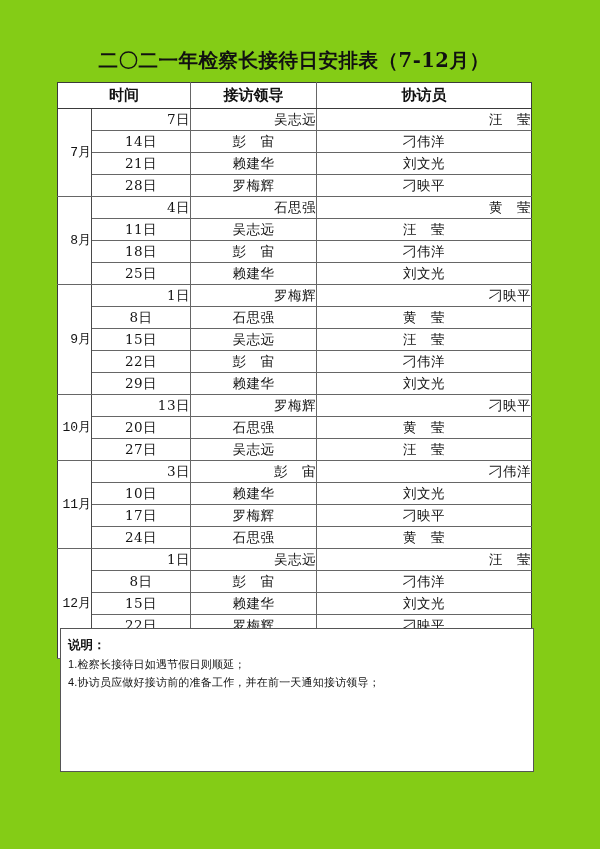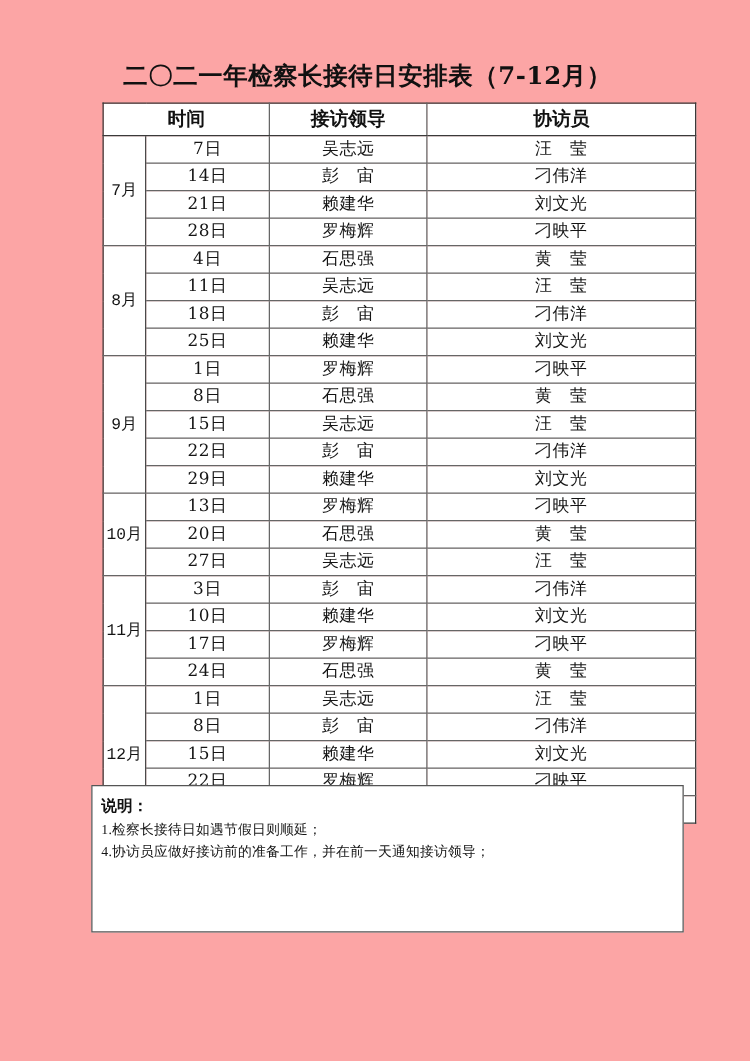--- a/index.html
+++ b/index.html
@@ -11,21 +11,21 @@
     width: 600px;
     height: 849px;
     position: relative;
     font-family: "DejaVu Sans", "Liberation Sans", sans-serif;
     color: #1a1a1a;
     overflow: hidden;
   }
   .page {
     position: absolute;
     inset: 0;
-    background: #fca5a5;
+    background: #84cc16;
   }
   .doc-title {
     position: absolute;
     left: 57px;
     top: 47px;
     width: 474px;
     text-align: center;
     font-family: "DejaVu Serif", "Liberation Serif", serif;
     font-weight: bold;
     font-size: 19.5px;
@@ -34,21 +34,20 @@
     white-space: nowrap;
   }
   .schedule-table {
     position: absolute;
     left: 57px;
     top: 82px;
     width: 474px;
     border-collapse: collapse;
     table-layout: fixed;
     font-family: "DejaVu Serif", "Liberation Serif", serif;
-    margin-left: 25px;
   }
   .schedule-table col.c-month { width: 34px; }
   .schedule-table col.c-day   { width: 99px; }
   .schedule-table col.c-lead  { width: 126px; }
   .schedule-table col.c-asst  { width: 215px; }
 
   .schedule-table th,
   .schedule-table td {
     border: 1px solid #666;
     padding: 0;
@@ -77,38 +76,39 @@
     font-size: 13px;
     border-left: 1.6px solid #3a3a3a;
     border-right: 1.4px solid #4a4a4a;
     font-family: Liberation Mono, monospace;
   }
   .schedule-table tbody td.asst-cell {
     border-right: 1.6px solid #3a3a3a;
   }
   .schedule-table tbody tr.month-start > td {
     border-top: 1.6px solid #3a3a3a;
+    text-align: right;
   }
   .schedule-table tbody tr.last-row > td {
     border-bottom: 1.6px solid #3a3a3a;
   }
   .day-cell { font-size: 13px; letter-spacing: 0.5px; }
   .name { letter-spacing: 0.5px; }
 
   .notes-box {
     position: absolute;
-    left: 73px;
+    left: 60px;
     top: 628px;
     width: 474px;
-    height: 118px;
+    height: 144px;
     box-sizing: border-box;
     border: 1.6px solid #555;
     background: #fff;
     padding: 8px 7px 0 7px;
-    font-family: Liberation Serif, serif;
+    font-family: Liberation Sans, sans-serif;
   }
   .notes-title {
     font-size: 12.5px;
     font-weight: bold;
     color: #111;
     line-height: 17px;
     margin-bottom: 1px;
   }
   .note-line {
     font-size: 11px;

